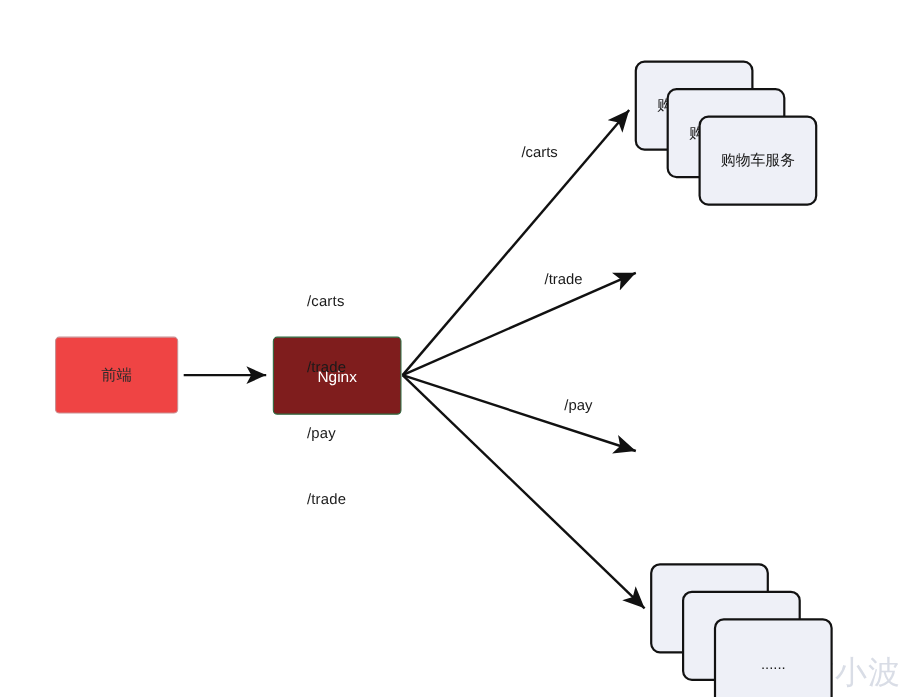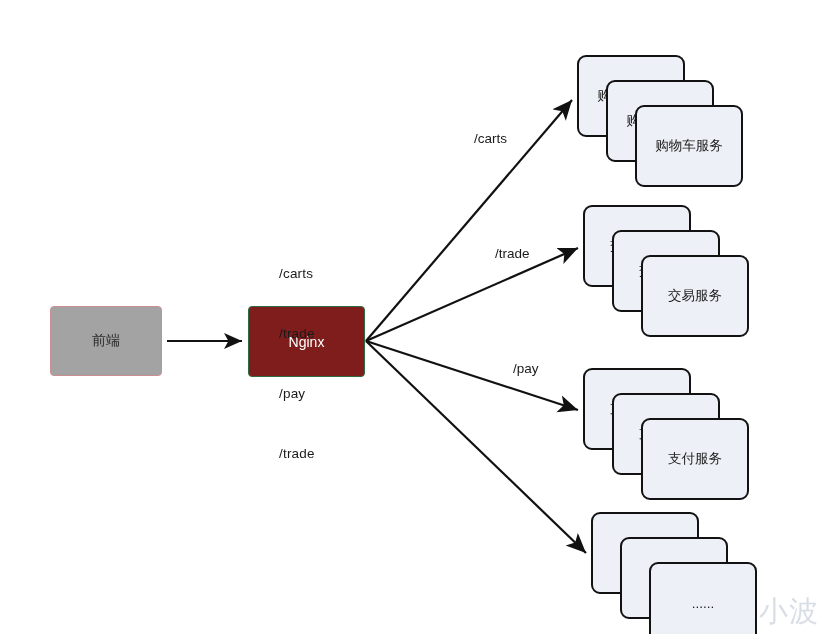--- a/index.html
+++ b/index.html
@@ -31,21 +31,21 @@
     display: flex;
     align-items: center;
     justify-content: center;
     text-align: center;
   }
   .node-frontend {
     left: 50px;
     top: 306px;
     width: 112px;
     height: 70px;
-    background: #a3a3a3;
+    background: #ef4444;
     border: 1.6px solid #c98f92;
     border-radius: 4px;
     color: #2b2b2b;
     font-size: 14px;
   }
   .node-nginx {
     left: 248px;
     top: 306px;
     width: 117px;
     height: 71px;
@@ -154,43 +154,21 @@
       <span>购物车服务</span>
     </div>
     <div class="card c1">
       <span>购物车服务</span>
     </div>
     <div class="card c2 final">
       <span>购物车服务</span>
     </div>
   </div>
 
-  <div class="stack" style="left:583px; top:205px; width:180px; height:140px;">
-    <div class="card c0">
-      <span>交易服务</span>
-    </div>
-    <div class="card c1">
-      <span>交易服务</span>
-    </div>
-    <div class="card c2 final">
-      <span>交易服务</span>
-    </div>
-  </div>
 
-  <div class="stack" style="left:583px; top:368px; width:180px; height:140px;">
-    <div class="card c0">
-      <span>支付服务</span>
-    </div>
-    <div class="card c1">
-      <span>支付服务</span>
-    </div>
-    <div class="card c2 final">
-      <span>支付服务</span>
-    </div>
-  </div>
 
   <div class="stack" style="left:591px; top:512px; width:180px; height:140px;">
     <div class="card c0">
       <span></span>
     </div>
     <div class="card c1">
       <span>...</span>
     </div>
     <div class="card c2 final">
       <span>......</span>

